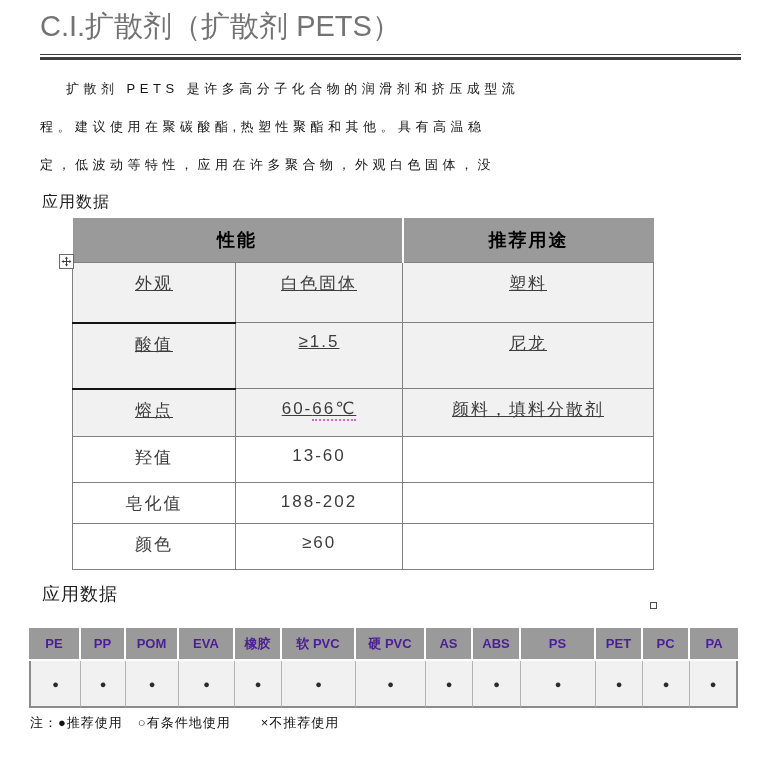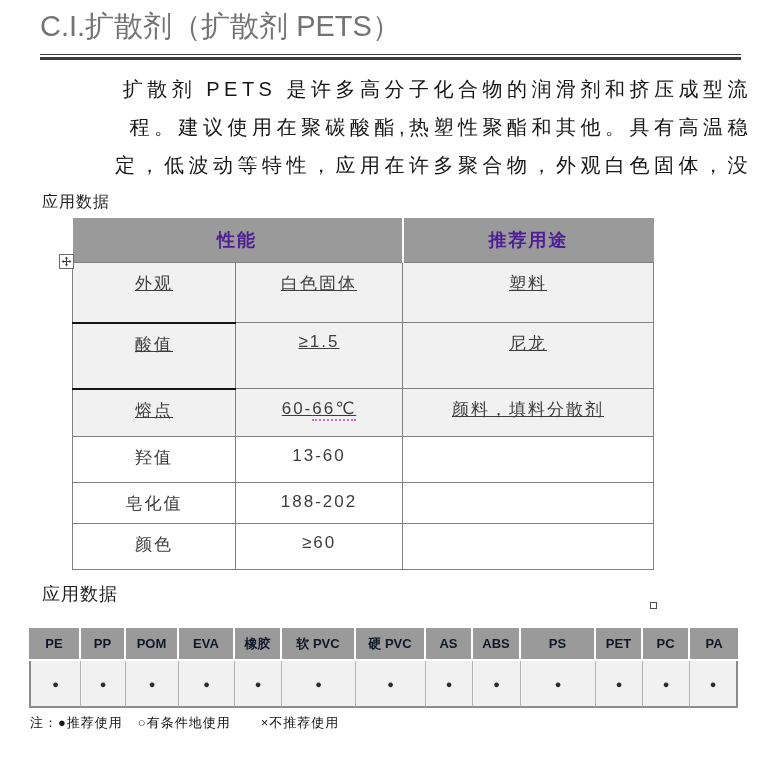--- a/index.html
+++ b/index.html
@@ -11,35 +11,35 @@
 
   .title{
     margin:8px 0 0 40px;font-size:29px;line-height:36px;font-weight:400;
     color:#737373;letter-spacing:0px;
   }
   .title-rule{
     margin:10px 40px 0 40px;height:2px;
     border-top:1px solid #3f3f3f;border-bottom:3px solid #3f3f3f;
   }
   .intro{
-    margin:10px 0 0 40px;width:712px;font-size:20px;line-height:38px;
-    color:#161616;letter-spacing:4.5px;text-align:right;
+    margin:10px 0 0 40px;width:712px;font-size:13px;line-height:38px;
+    color:#161616;letter-spacing:4.5px;
   }
   .intro .indent{text-indent:2em;}
 
   .sec1-heading{
     margin:8px 0 0 42px;font-size:16px;line-height:20px;color:#1f1f1f;letter-spacing:1px;
   }
 
   
   table.t1{
     margin:6px 0 0 72px;border-collapse:collapse;table-layout:fixed;width:581px;
   }
   table.t1 th{
-    background:#9a9a9a;color:#4c1d95;font-size:18px;font-weight:bold;
+    background:#9a9a9a;color:#000000;font-size:18px;font-weight:bold;
     height:42px;letter-spacing:2px;text-align:center;border:0;
   }
   table.t1 th.sep{border-left:2px solid #ffffff;}
   table.t1 td{
     border:1px solid #808080;text-align:center;vertical-align:top;
     padding-top:9px;font-size:17px;color:#3d3d3d;letter-spacing:2px;
   }
   table.t1 tr.shade td{background:#f1f1f1;text-decoration:underline;}
   table.t1 td.bb{border-bottom:2px solid #141414;}
   tr.h60{height:60px}tr.h57{height:66px}tr.h48{height:48px}
@@ -58,21 +58,21 @@
 
   .sec2-heading{
     margin:13px 0 0 42px;font-size:18px;line-height:23px;color:#1f1f1f;letter-spacing:1px;
   }
 
   
   table.t2{
     margin:22px 0 0 29px;border-collapse:separate;border-spacing:0;table-layout:fixed;width:709px;
   }
   table.t2 th{
-    background:#9a9a9a;color:#0f172a;font-size:13px;font-weight:bold;height:31px;
+    background:#9a9a9a;color:#4c1d95;font-size:13px;font-weight:bold;height:31px;
     text-align:center;border-right:2px solid #ffffff;border-bottom:2px solid #ffffff;padding:0;
   }
   table.t2 th:last-child{border-right:0;}
   table.t2 td{
     background:#f1f1f1;height:45px;text-align:center;vertical-align:middle;
     font-size:11px;color:#2b2b2b;padding:0;
     border-right:1px solid #b3b3b3;border-bottom:2px solid #8c8c8c;
   }
   table.t2 td:first-child{border-left:2px solid #8c8c8c;}
   table.t2 td:last-child{border-right:2px solid #8c8c8c;}

